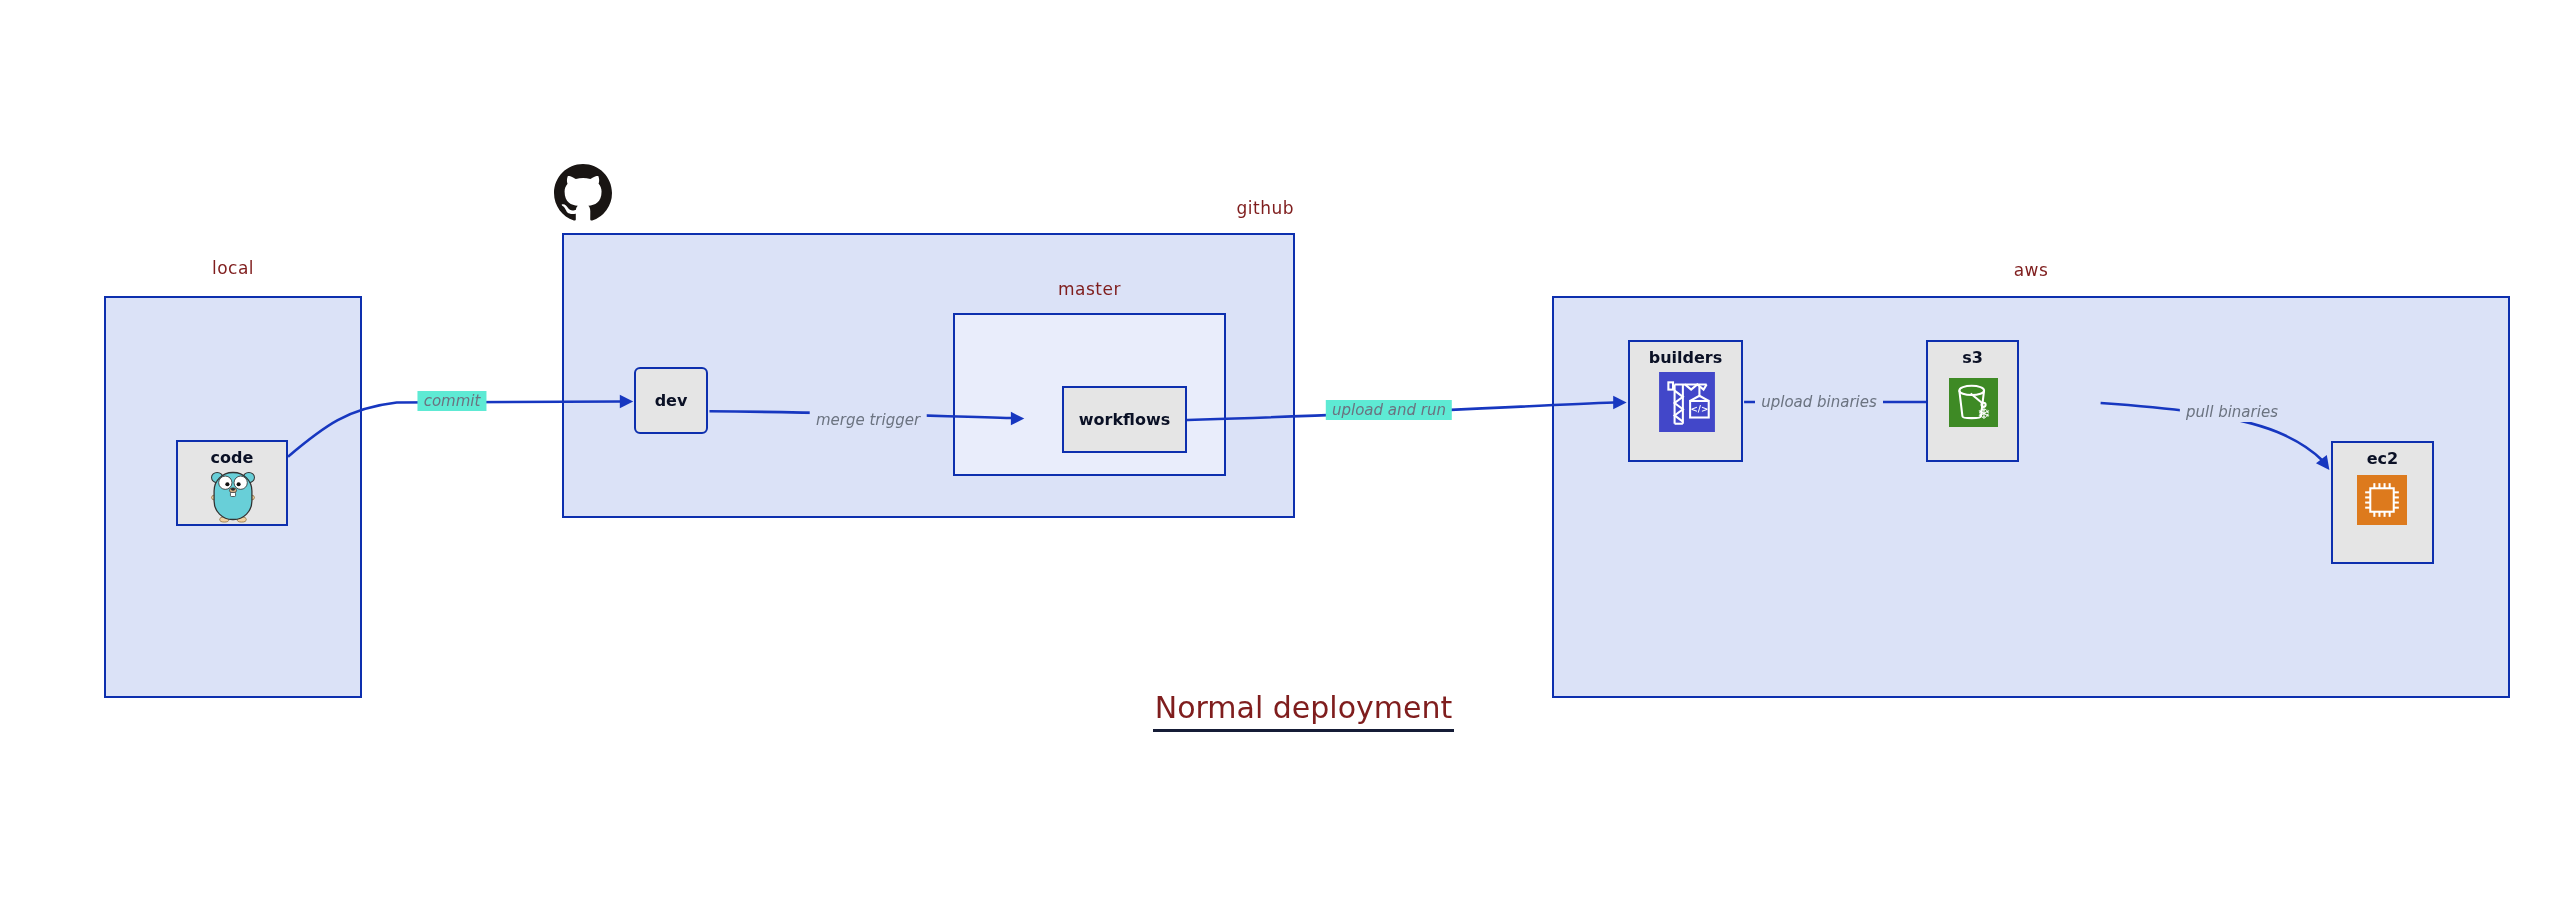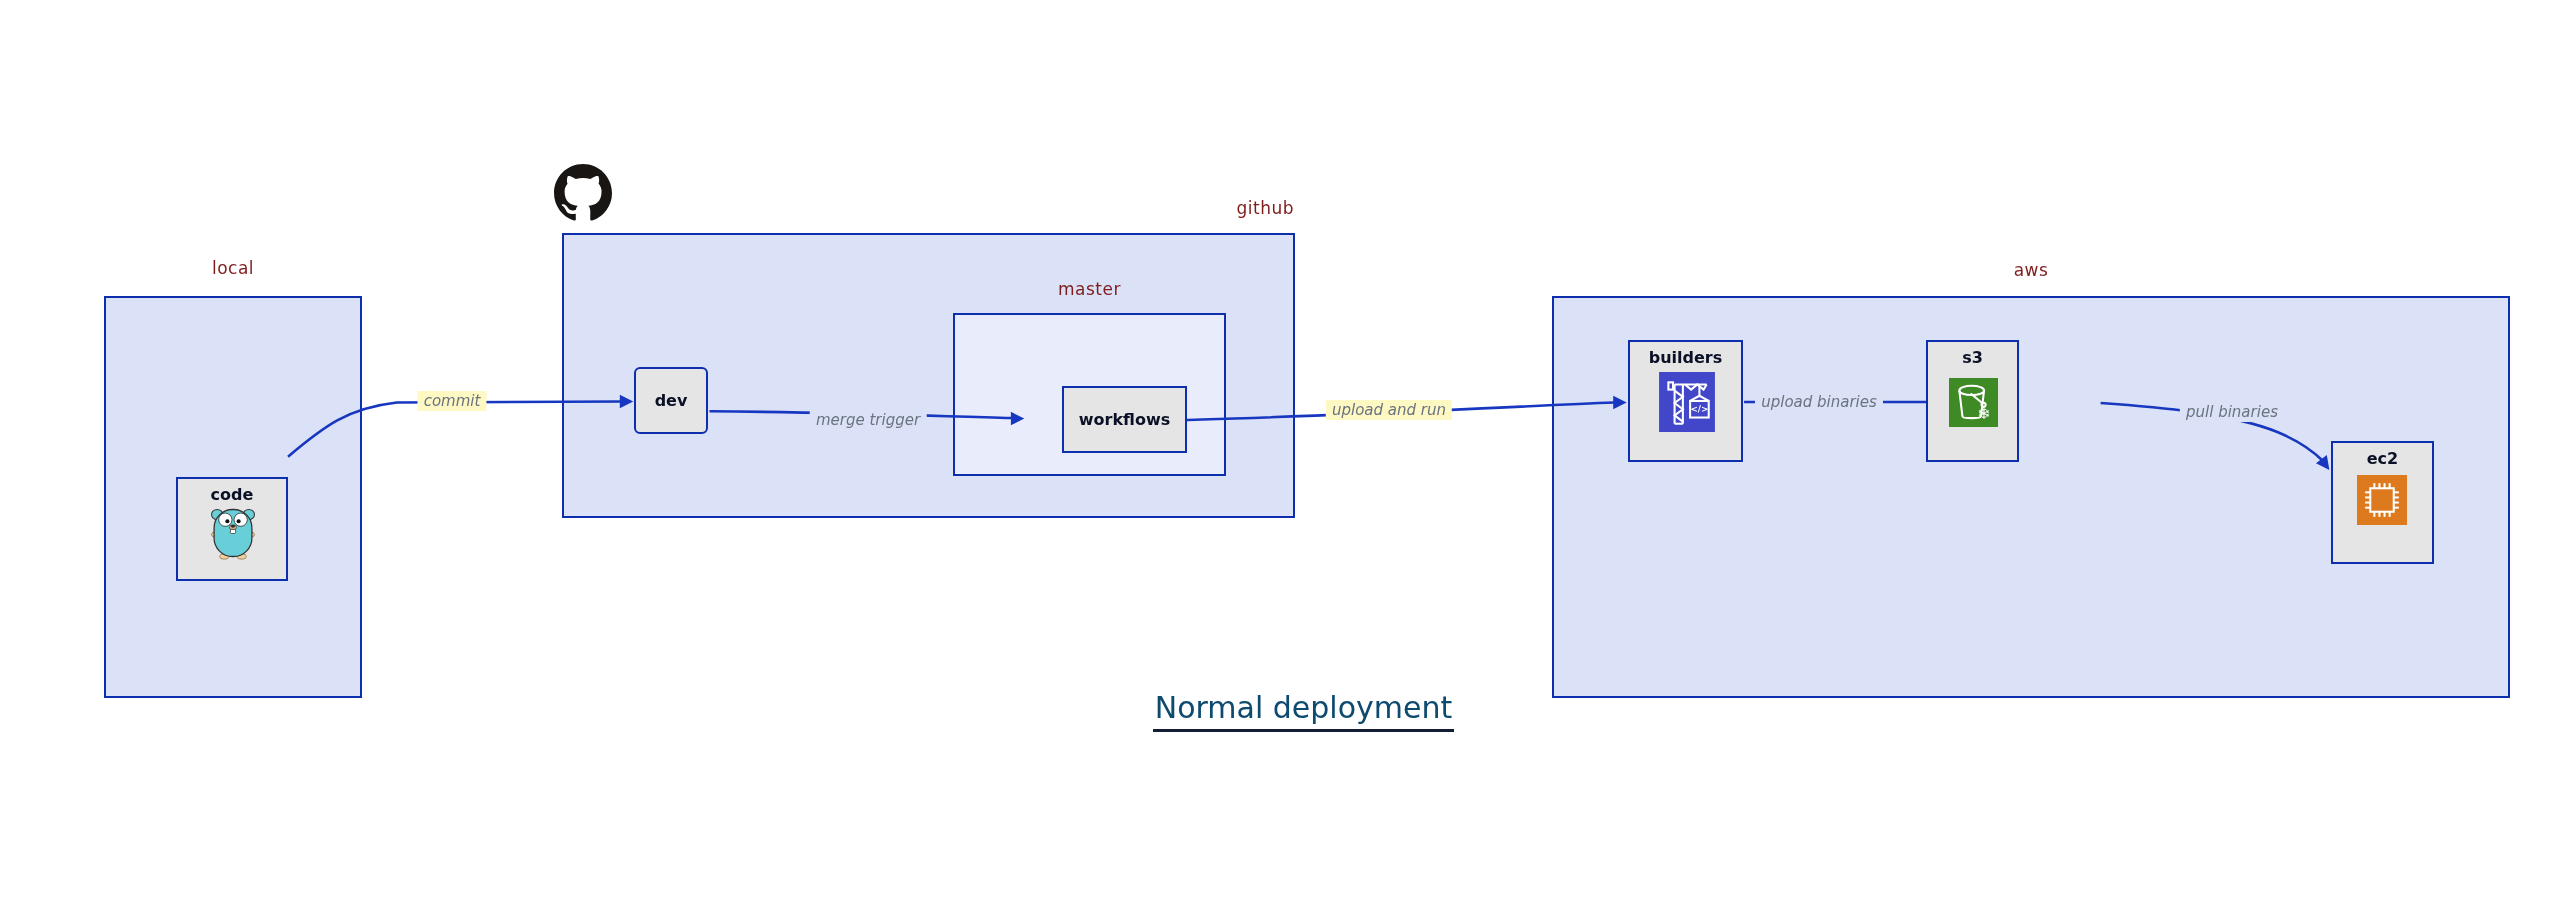--- a/index.html
+++ b/index.html
@@ -14,27 +14,27 @@
   .group-label{position:absolute;color:#7f1d1d;font-size:17px;letter-spacing:0.5px;}
   .center-text{text-align:center;}
   .right-text{text-align:right;}
 
   .leaf-label{color:#0a1025;font-weight:bold;font-size:16px;text-align:center;}
   .leaf-label-top{position:absolute;left:0;right:0;top:6.2px;}
   .leaf-center{display:flex;align-items:center;justify-content:center;height:100%;}
 
   .edge-label{position:absolute;transform:translate(-50%,-50%);font-size:15px;font-style:italic;
               color:#6b7380;padding:1px 6.2px;white-space:nowrap;}
-  .bg-white{background:#fef9c3;}
+  .bg-white{background:#5eead4;}
   .bg-fill{background:#dbe2f7;}
 
   .icon-abs{position:absolute;}
 
   #title-wrap{position:absolute;left:1046px;top:690px;width:515px;text-align:center;}
-  #title-text{display:inline-block;color:#0c4a6e;font-size:30px;
+  #title-text{display:inline-block;color:#7f1d1d;font-size:30px;
               border-bottom:3.6px solid #151c36;padding:0 2.1px 4.1px 2.1px;}
 </style>
 </head>
 <body>
 
 <div id="canvas">
 
   <div class="group-label center-text" style="left:104px;top:258px;width:258px;">local</div>
   <div class="group-box" style="left:104px;top:296px;width:258px;height:402px;"></div>
 
@@ -63,21 +63,21 @@
       <polygon points="4521,912 4495,899 4516,883"></polygon>
     </g>
   </svg>
 
   <div class="edge-label bg-white" style="left:452px;top:401px;">commit</div>
   <div class="edge-label bg-fill" style="left:868px;top:413px;margin-top:7px;">merge trigger</div>
   <div class="edge-label bg-white" style="left:1389px;top:410px;">upload and run</div>
   <div class="edge-label bg-fill" style="left:1819px;top:402px;">upload binaries</div>
   <div class="edge-label bg-fill" style="left:2232px;top:412px;">pull binaries</div>
 
-  <div class="leaf-box" style="left:176px;top:440px;width:112px;height:104px;margin-top:37px;">
+  <div class="leaf-box" style="left:176px;top:440px;width:112px;height:86px;">
     <div class="leaf-label leaf-label-top">code</div>
     <svg class="icon-abs" style="left:32px;top:27px;" width="46" height="54" viewBox="0 0 90 104">
       <ellipse cx="14" cy="16" rx="11" ry="10" fill="#68cfd8" stroke="#333" stroke-width="2"></ellipse>
       <ellipse cx="76" cy="16" rx="11" ry="10" fill="#68cfd8" stroke="#333" stroke-width="2"></ellipse>
       <ellipse cx="10" cy="55" rx="7" ry="5" fill="#f0d0a0" stroke="#8a6d3b" stroke-width="1.5"></ellipse>
       <ellipse cx="80" cy="55" rx="7" ry="5" fill="#f0d0a0" stroke="#8a6d3b" stroke-width="1.5"></ellipse>
       <ellipse cx="28" cy="98" rx="9" ry="5" fill="#f0d0a0" stroke="#8a6d3b" stroke-width="1.5"></ellipse>
       <ellipse cx="62" cy="98" rx="9" ry="5" fill="#f0d0a0" stroke="#8a6d3b" stroke-width="1.5"></ellipse>
       <rect x="8" y="6" width="74" height="92" rx="36" fill="#68cfd8" stroke="#333" stroke-width="2.5"></rect>
       <circle cx="30" cy="26" r="13" fill="#ffffff" stroke="#222" stroke-width="1.5"></circle>

